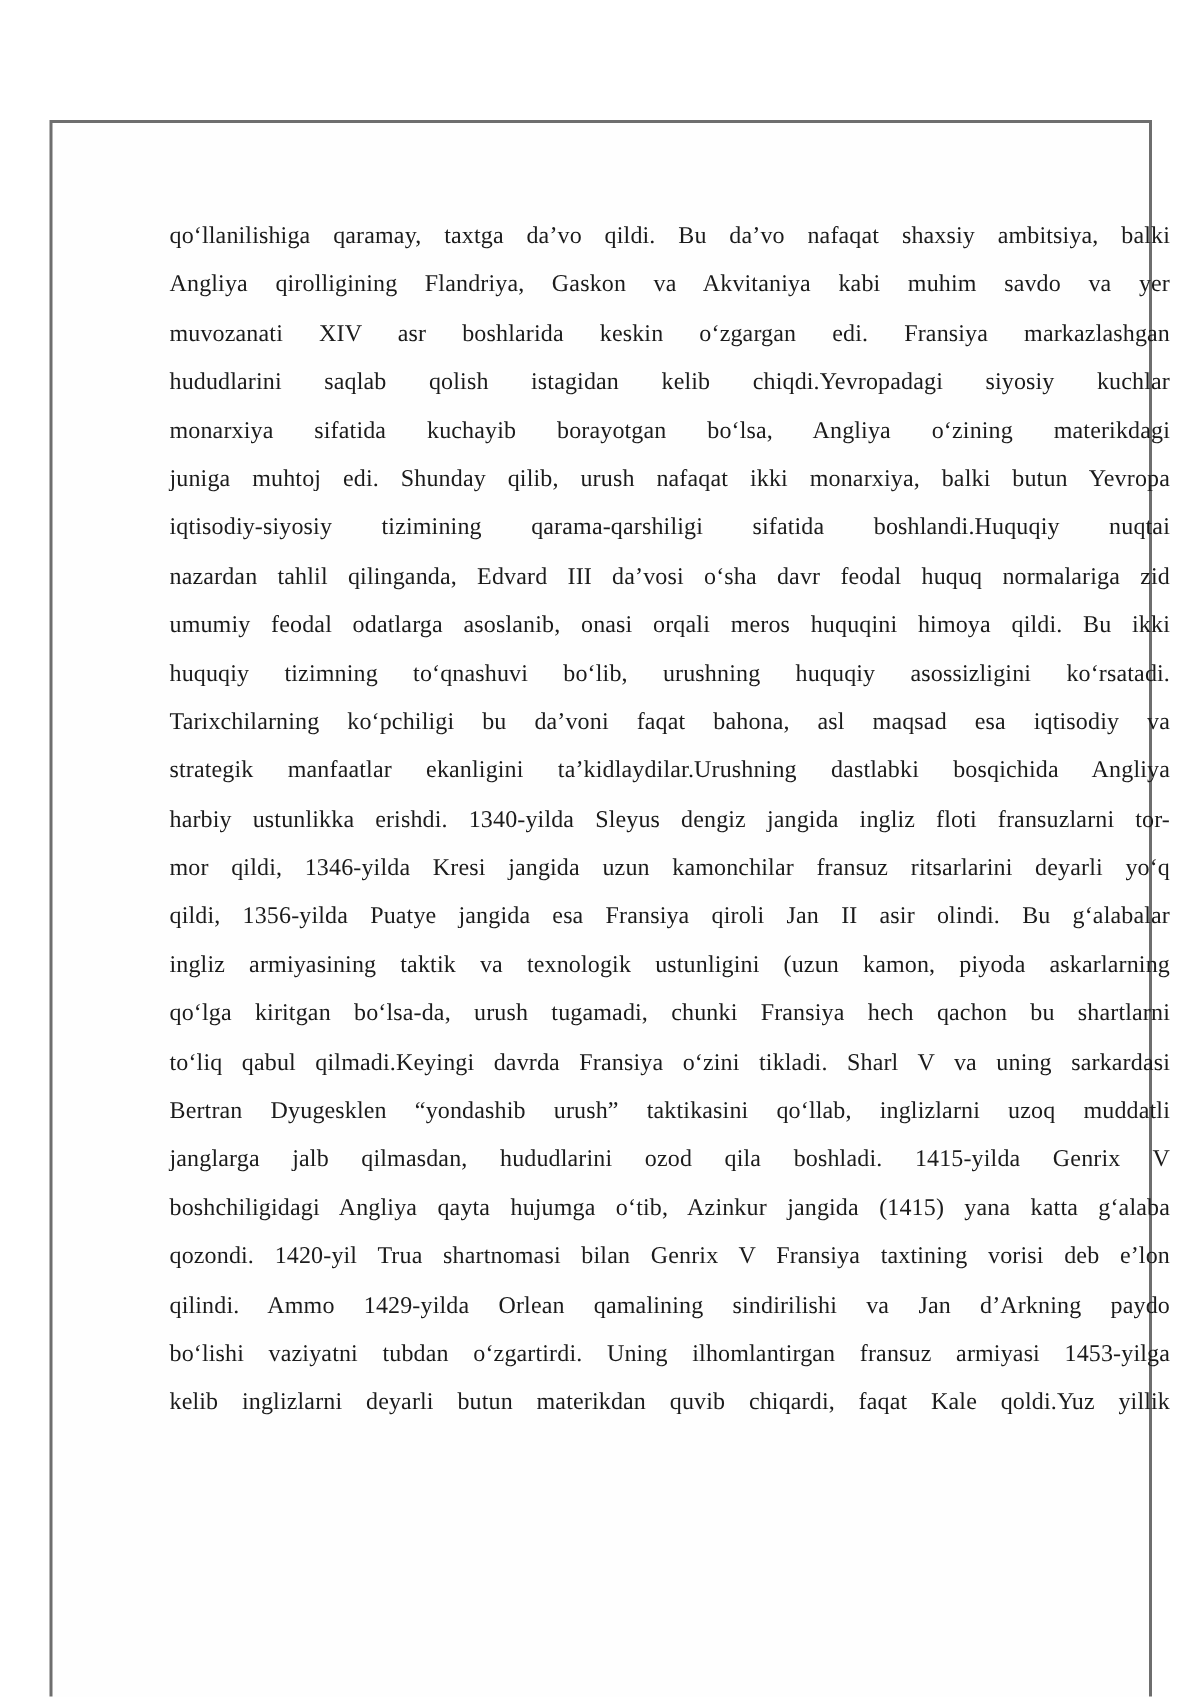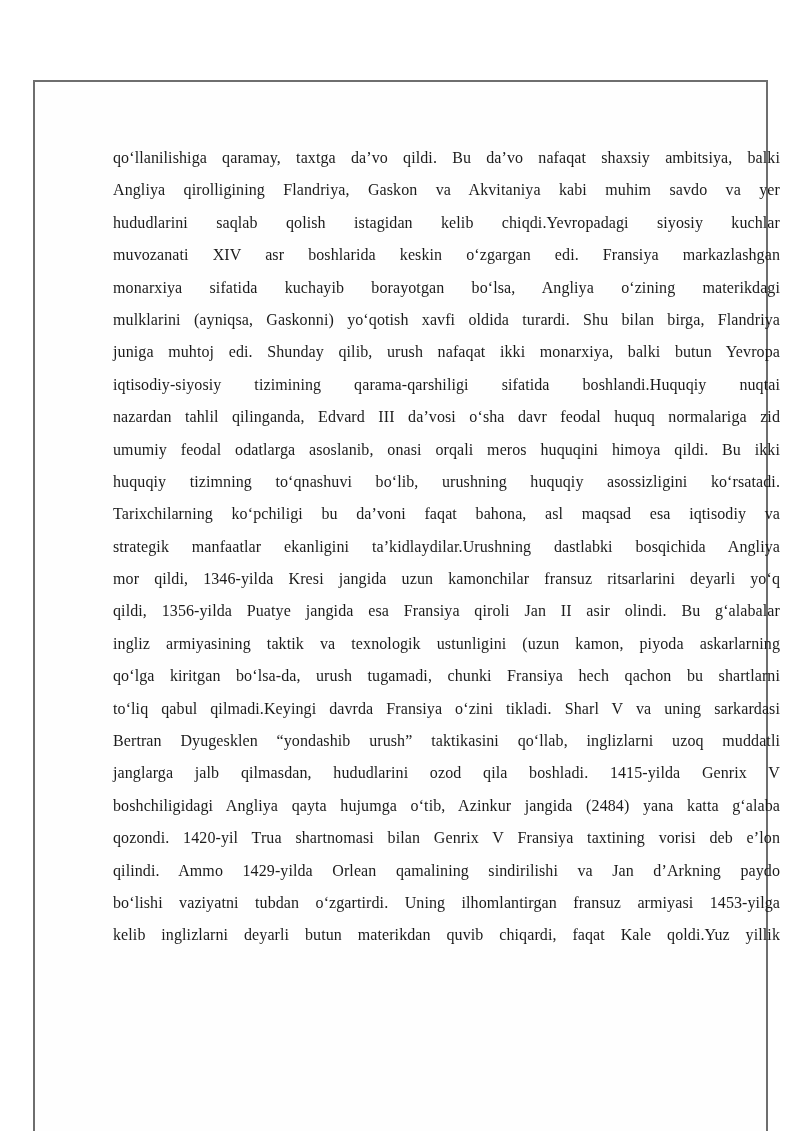--- a/index.html
+++ b/index.html
@@ -44,37 +44,37 @@
   }
 </style>
 </head>
 <body style="background: rgb(255, 255, 255);">
 
 <div class="page-frame" style="border-color: rgb(110, 110, 110); margin-top: 48px;">
   <div class="text-block" style="color: rgb(27, 27, 27);">
 
   <div class="text-line">qo‘llanilishiga qaramay, taxtga da’vo qildi. Bu da’vo nafaqat shaxsiy ambitsiya, balki</div>
       <div class="text-line">Angliya qirolligining Flandriya, Gaskon va Akvitaniya kabi muhim savdo va yer</div>
+      <div class="text-line">muvozanati XIV asr boshlarida keskin o‘zgargan edi. Fransiya markazlashgan</div>
       <div class="text-line">hududlarini saqlab qolish istagidan kelib chiqdi.Yevropadagi siyosiy kuchlar</div>
-      <div class="text-line">muvozanati XIV asr boshlarida keskin o‘zgargan edi. Fransiya markazlashgan</div>
       <div class="text-line">monarxiya sifatida kuchayib borayotgan bo‘lsa, Angliya o‘zining materikdagi</div>
-      <div class="text-line">mulklarini (ayniqsa, Gaskonni) yo‘qotish xavfi oldida turardi. Shu bilan birga, Flandriya</div>
       <div class="text-line">juniga muhtoj edi. Shunday qilib, urush nafaqat ikki monarxiya, balki butun Yevropa</div>
       <div class="text-line">iqtisodiy-siyosiy tizimining qarama-qarshiligi sifatida boshlandi.Huquqiy nuqtai</div>
       <div class="text-line">nazardan tahlil qilinganda, Edvard III da’vosi o‘sha davr feodal huquq normalariga zid</div>
       <div class="text-line">umumiy feodal odatlarga asoslanib, onasi orqali meros huquqini himoya qildi. Bu ikki</div>
       <div class="text-line">huquqiy tizimning to‘qnashuvi bo‘lib, urushning huquqiy asossizligini ko‘rsatadi.</div>
       <div class="text-line">Tarixchilarning ko‘pchiligi bu da’voni faqat bahona, asl maqsad esa iqtisodiy va</div>
       <div class="text-line">strategik manfaatlar ekanligini ta’kidlaydilar.Urushning dastlabki bosqichida Angliya</div>
+      <div class="text-line">harbiy ustunlikka erishdi. 1340-yilda Sleyus dengiz jangida ingliz floti fransuzlarni tor-</div>
       <div class="text-line">mor qildi, 1346-yilda Kresi jangida uzun kamonchilar fransuz ritsarlarini deyarli yo‘q</div>
       <div class="text-line">qildi, 1356-yilda Puatye jangida esa Fransiya qiroli Jan II asir olindi. Bu g‘alabalar</div>
       <div class="text-line">ingliz armiyasining taktik va texnologik ustunligini (uzun kamon, piyoda askarlarning</div>
       <div class="text-line">qo‘lga kiritgan bo‘lsa-da, urush tugamadi, chunki Fransiya hech qachon bu shartlarni</div>
       <div class="text-line">to‘liq qabul qilmadi.Keyingi davrda Fransiya o‘zini tikladi. Sharl V va uning sarkardasi</div>
       <div class="text-line">Bertran Dyugesklen “yondashib urush” taktikasini qo‘llab, inglizlarni uzoq muddatli</div>
       <div class="text-line">janglarga jalb qilmasdan, hududlarini ozod qila boshladi. 1415-yilda Genrix V</div>
-      <div class="text-line">boshchiligidagi Angliya qayta hujumga o‘tib, Azinkur jangida (2484) yana katta g‘alaba</div>
+      <div class="text-line">boshchiligidagi Angliya qayta hujumga o‘tib, Azinkur jangida (1415) yana katta g‘alaba</div>
       <div class="text-line">qozondi. 1420-yil Trua shartnomasi bilan Genrix V Fransiya taxtining vorisi deb e’lon</div>
       <div class="text-line">qilindi. Ammo 1429-yilda Orlean qamalining sindirilishi va Jan d’Arkning paydo</div>
       <div class="text-line">bo‘lishi vaziyatni tubdan o‘zgartirdi. Uning ilhomlantirgan fransuz armiyasi 1453-yilga</div>
       <div class="text-line">kelib inglizlarni deyarli butun materikdan quvib chiqardi, faqat Kale qoldi.Yuz yillik</div>
     </div>
 </div>
 
 </body></html>

